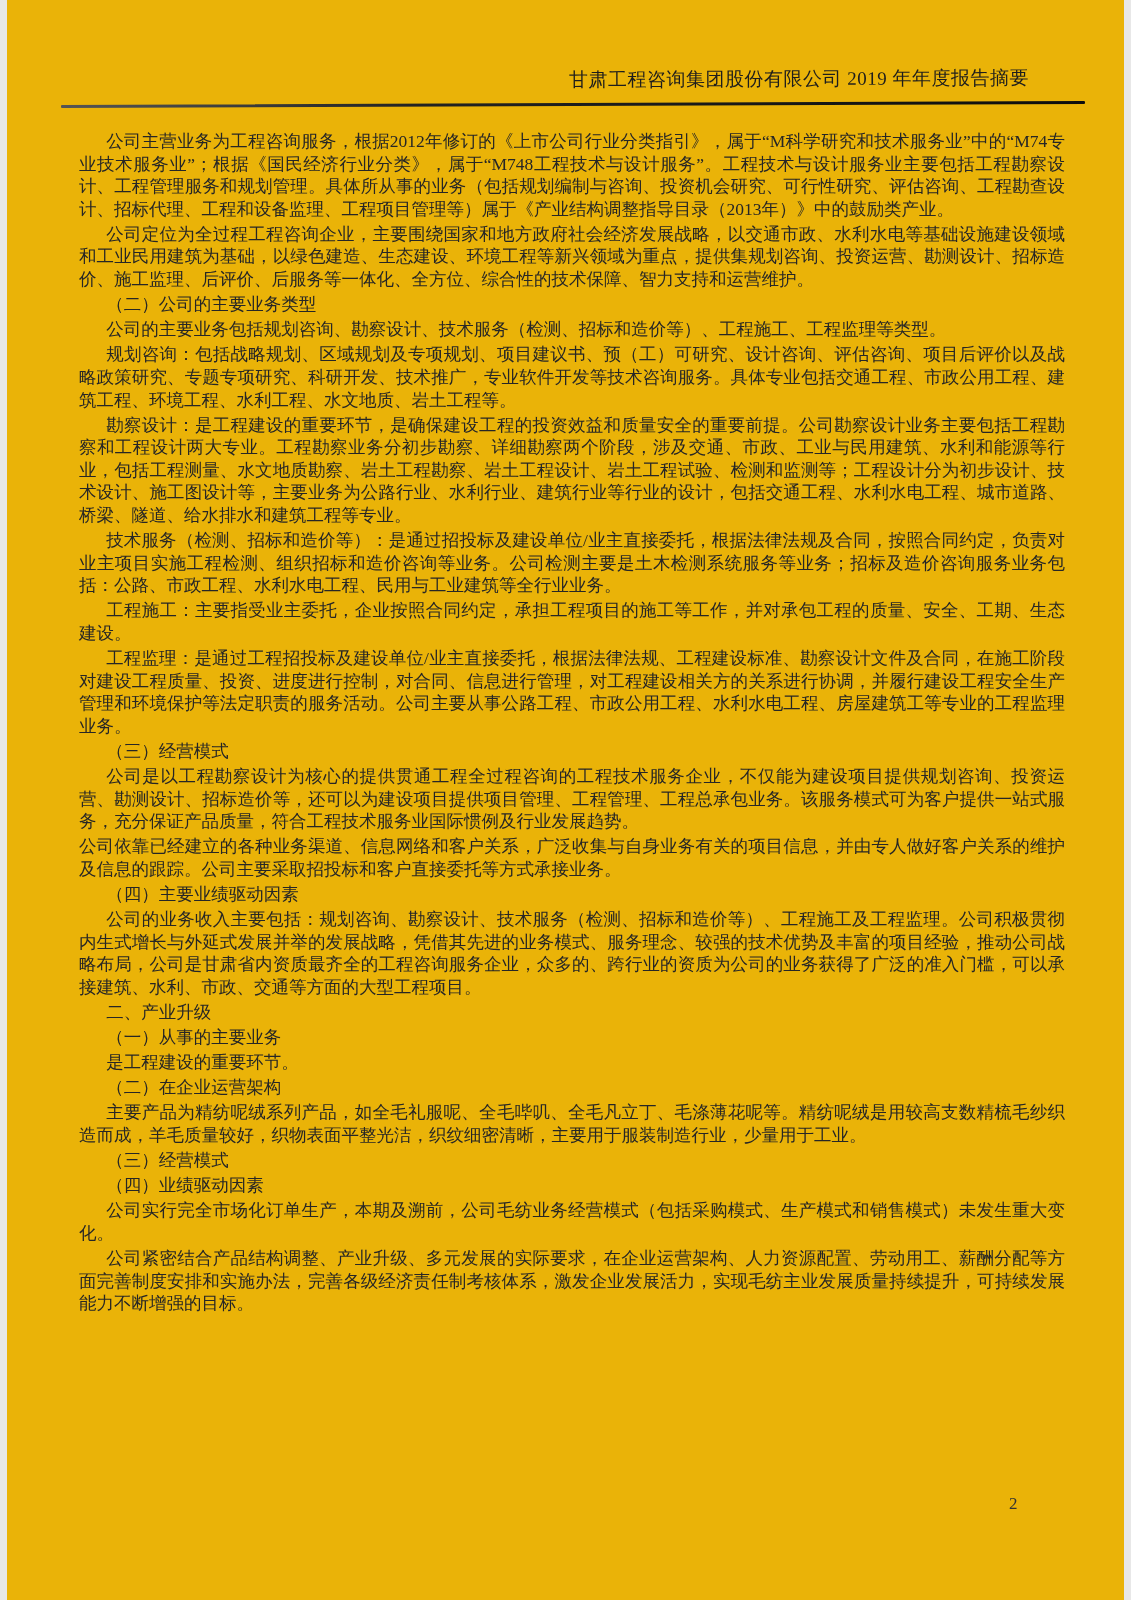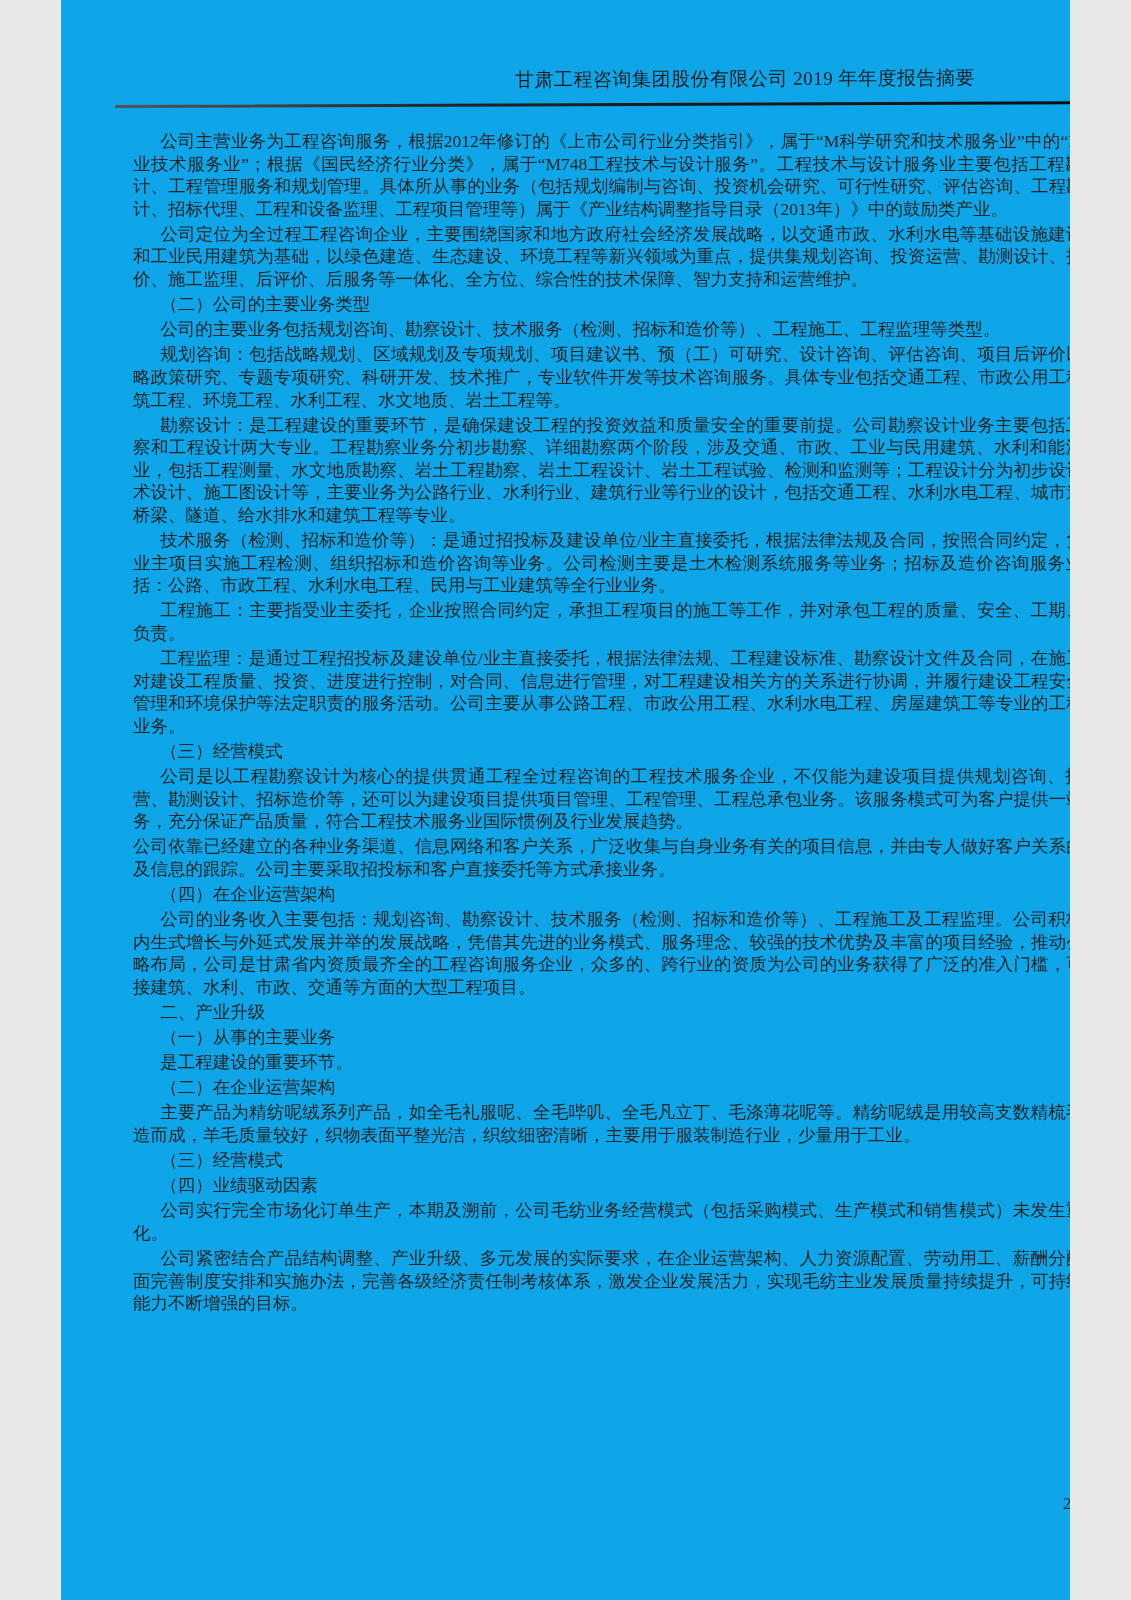--- a/index.html
+++ b/index.html
@@ -2,24 +2,24 @@
 <html><head>
 <meta charset="utf-8">
 <style>
   html, body {
     margin: 0;
     padding: 0;
     background: #e8e8e8;
   }
   .page {
     position: relative;
-    width: 1009px;
+    width: 1117px;
     height: 1600px;
     margin: 0 auto;
-    background: #0ea5e9;
+    background: #eab308;
     overflow: hidden;
     font-family: "Liberation Serif", "DejaVu Serif", serif;
     color: #242424;
   }
   .running-header {
     position: absolute;
     top: 66px;
     right: 95px;
     font-size: 19px;
     letter-spacing: 0.5px;
@@ -72,26 +72,26 @@
   <div class="header-rule"></div>
 
   <div class="doc-body">
     <p>公司主营业务为工程咨询服务，根据2012年修订的《上市公司行业分类指引》，属于“M科学研究和技术服务业”中的“M74专业技术服务业”；根据《国民经济行业分类》，属于“M748工程技术与设计服务”。工程技术与设计服务业主要包括工程勘察设计、工程管理服务和规划管理。具体所从事的业务（包括规划编制与咨询、投资机会研究、可行性研究、评估咨询、工程勘查设计、招标代理、工程和设备监理、工程项目管理等）属于《产业结构调整指导目录（2013年）》中的鼓励类产业。</p>
     <p>公司定位为全过程工程咨询企业，主要围绕国家和地方政府社会经济发展战略，以交通市政、水利水电等基础设施建设领域和工业民用建筑为基础，以绿色建造、生态建设、环境工程等新兴领域为重点，提供集规划咨询、投资运营、勘测设计、招标造价、施工监理、后评价、后服务等一体化、全方位、综合性的技术保障、智力支持和运营维护。</p>
     <p>（二）公司的主要业务类型</p>
     <p>公司的主要业务包括规划咨询、勘察设计、技术服务（检测、招标和造价等）、工程施工、工程监理等类型。</p>
     <p>规划咨询：包括战略规划、区域规划及专项规划、项目建议书、预（工）可研究、设计咨询、评估咨询、项目后评价以及战略政策研究、专题专项研究、科研开发、技术推广，专业软件开发等技术咨询服务。具体专业包括交通工程、市政公用工程、建筑工程、环境工程、水利工程、水文地质、岩土工程等。</p>
     <p>勘察设计：是工程建设的重要环节，是确保建设工程的投资效益和质量安全的重要前提。公司勘察设计业务主要包括工程勘察和工程设计两大专业。工程勘察业务分初步勘察、详细勘察两个阶段，涉及交通、市政、工业与民用建筑、水利和能源等行业，包括工程测量、水文地质勘察、岩土工程勘察、岩土工程设计、岩土工程试验、检测和监测等；工程设计分为初步设计、技术设计、施工图设计等，主要业务为公路行业、水利行业、建筑行业等行业的设计，包括交通工程、水利水电工程、城市道路、桥梁、隧道、给水排水和建筑工程等专业。</p>
     <p>技术服务（检测、招标和造价等）：是通过招投标及建设单位/业主直接委托，根据法律法规及合同，按照合同约定，负责对业主项目实施工程检测、组织招标和造价咨询等业务。公司检测主要是土木检测系统服务等业务；招标及造价咨询服务业务包括：公路、市政工程、水利水电工程、民用与工业建筑等全行业业务。</p>
-    <p>工程施工：主要指受业主委托，企业按照合同约定，承担工程项目的施工等工作，并对承包工程的质量、安全、工期、造价负责。</p>
+    <p>工程施工：主要指受业主委托，企业按照合同约定，承担工程项目的施工等工作，并对承包工程的质量、安全、工期、生态建设。</p>
     <p>工程监理：是通过工程招投标及建设单位/业主直接委托，根据法律法规、工程建设标准、勘察设计文件及合同，在施工阶段对建设工程质量、投资、进度进行控制，对合同、信息进行管理，对工程建设相关方的关系进行协调，并履行建设工程安全生产管理和环境保护等法定职责的服务活动。公司主要从事公路工程、市政公用工程、水利水电工程、房屋建筑工等专业的工程监理业务。</p>
     <p>（三）经营模式</p>
     <p>公司是以工程勘察设计为核心的提供贯通工程全过程咨询的工程技术服务企业，不仅能为建设项目提供规划咨询、投资运营、勘测设计、招标造价等，还可以为建设项目提供项目管理、工程管理、工程总承包业务。该服务模式可为客户提供一站式服务，充分保证产品质量，符合工程技术服务业国际惯例及行业发展趋势。</p>
     <p class="flush">公司依靠已经建立的各种业务渠道、信息网络和客户关系，广泛收集与自身业务有关的项目信息，并由专人做好客户关系的维护及信息的跟踪。公司主要采取招投标和客户直接委托等方式承接业务。</p>
-    <p>（四）在企业运营架构</p>
+    <p>（四）主要业绩驱动因素</p>
     <p>公司的业务收入主要包括：规划咨询、勘察设计、技术服务（检测、招标和造价等）、工程施工及工程监理。公司积极贯彻内生式增长与外延式发展并举的发展战略，凭借其先进的业务模式、服务理念、较强的技术优势及丰富的项目经验，推动公司战略布局，公司是甘肃省内资质最齐全的工程咨询服务企业，众多的、跨行业的资质为公司的业务获得了广泛的准入门槛，可以承接建筑、水利、市政、交通等方面的大型工程项目。</p>
     <p>二、产业升级</p>
     <p>（一）从事的主要业务</p>
     <p>是工程建设的重要环节。</p>
     <p>（二）在企业运营架构</p>
     <p>主要产品为精纺呢绒系列产品，如全毛礼服呢、全毛哔叽、全毛凡立丁、毛涤薄花呢等。精纺呢绒是用较高支数精梳毛纱织造而成，羊毛质量较好，织物表面平整光洁，织纹细密清晰，主要用于服装制造行业，少量用于工业。</p>
     <p>（三）经营模式</p>
     <p>（四）业绩驱动因素</p>
     <p>公司实行完全市场化订单生产，本期及溯前，公司毛纺业务经营模式（包括采购模式、生产模式和销售模式）未发生重大变化。</p>
     <p>公司紧密结合产品结构调整、产业升级、多元发展的实际要求，在企业运营架构、人力资源配置、劳动用工、薪酬分配等方面完善制度安排和实施办法，完善各级经济责任制考核体系，激发企业发展活力，实现毛纺主业发展质量持续提升，可持续发展能力不断增强的目标。</p>

